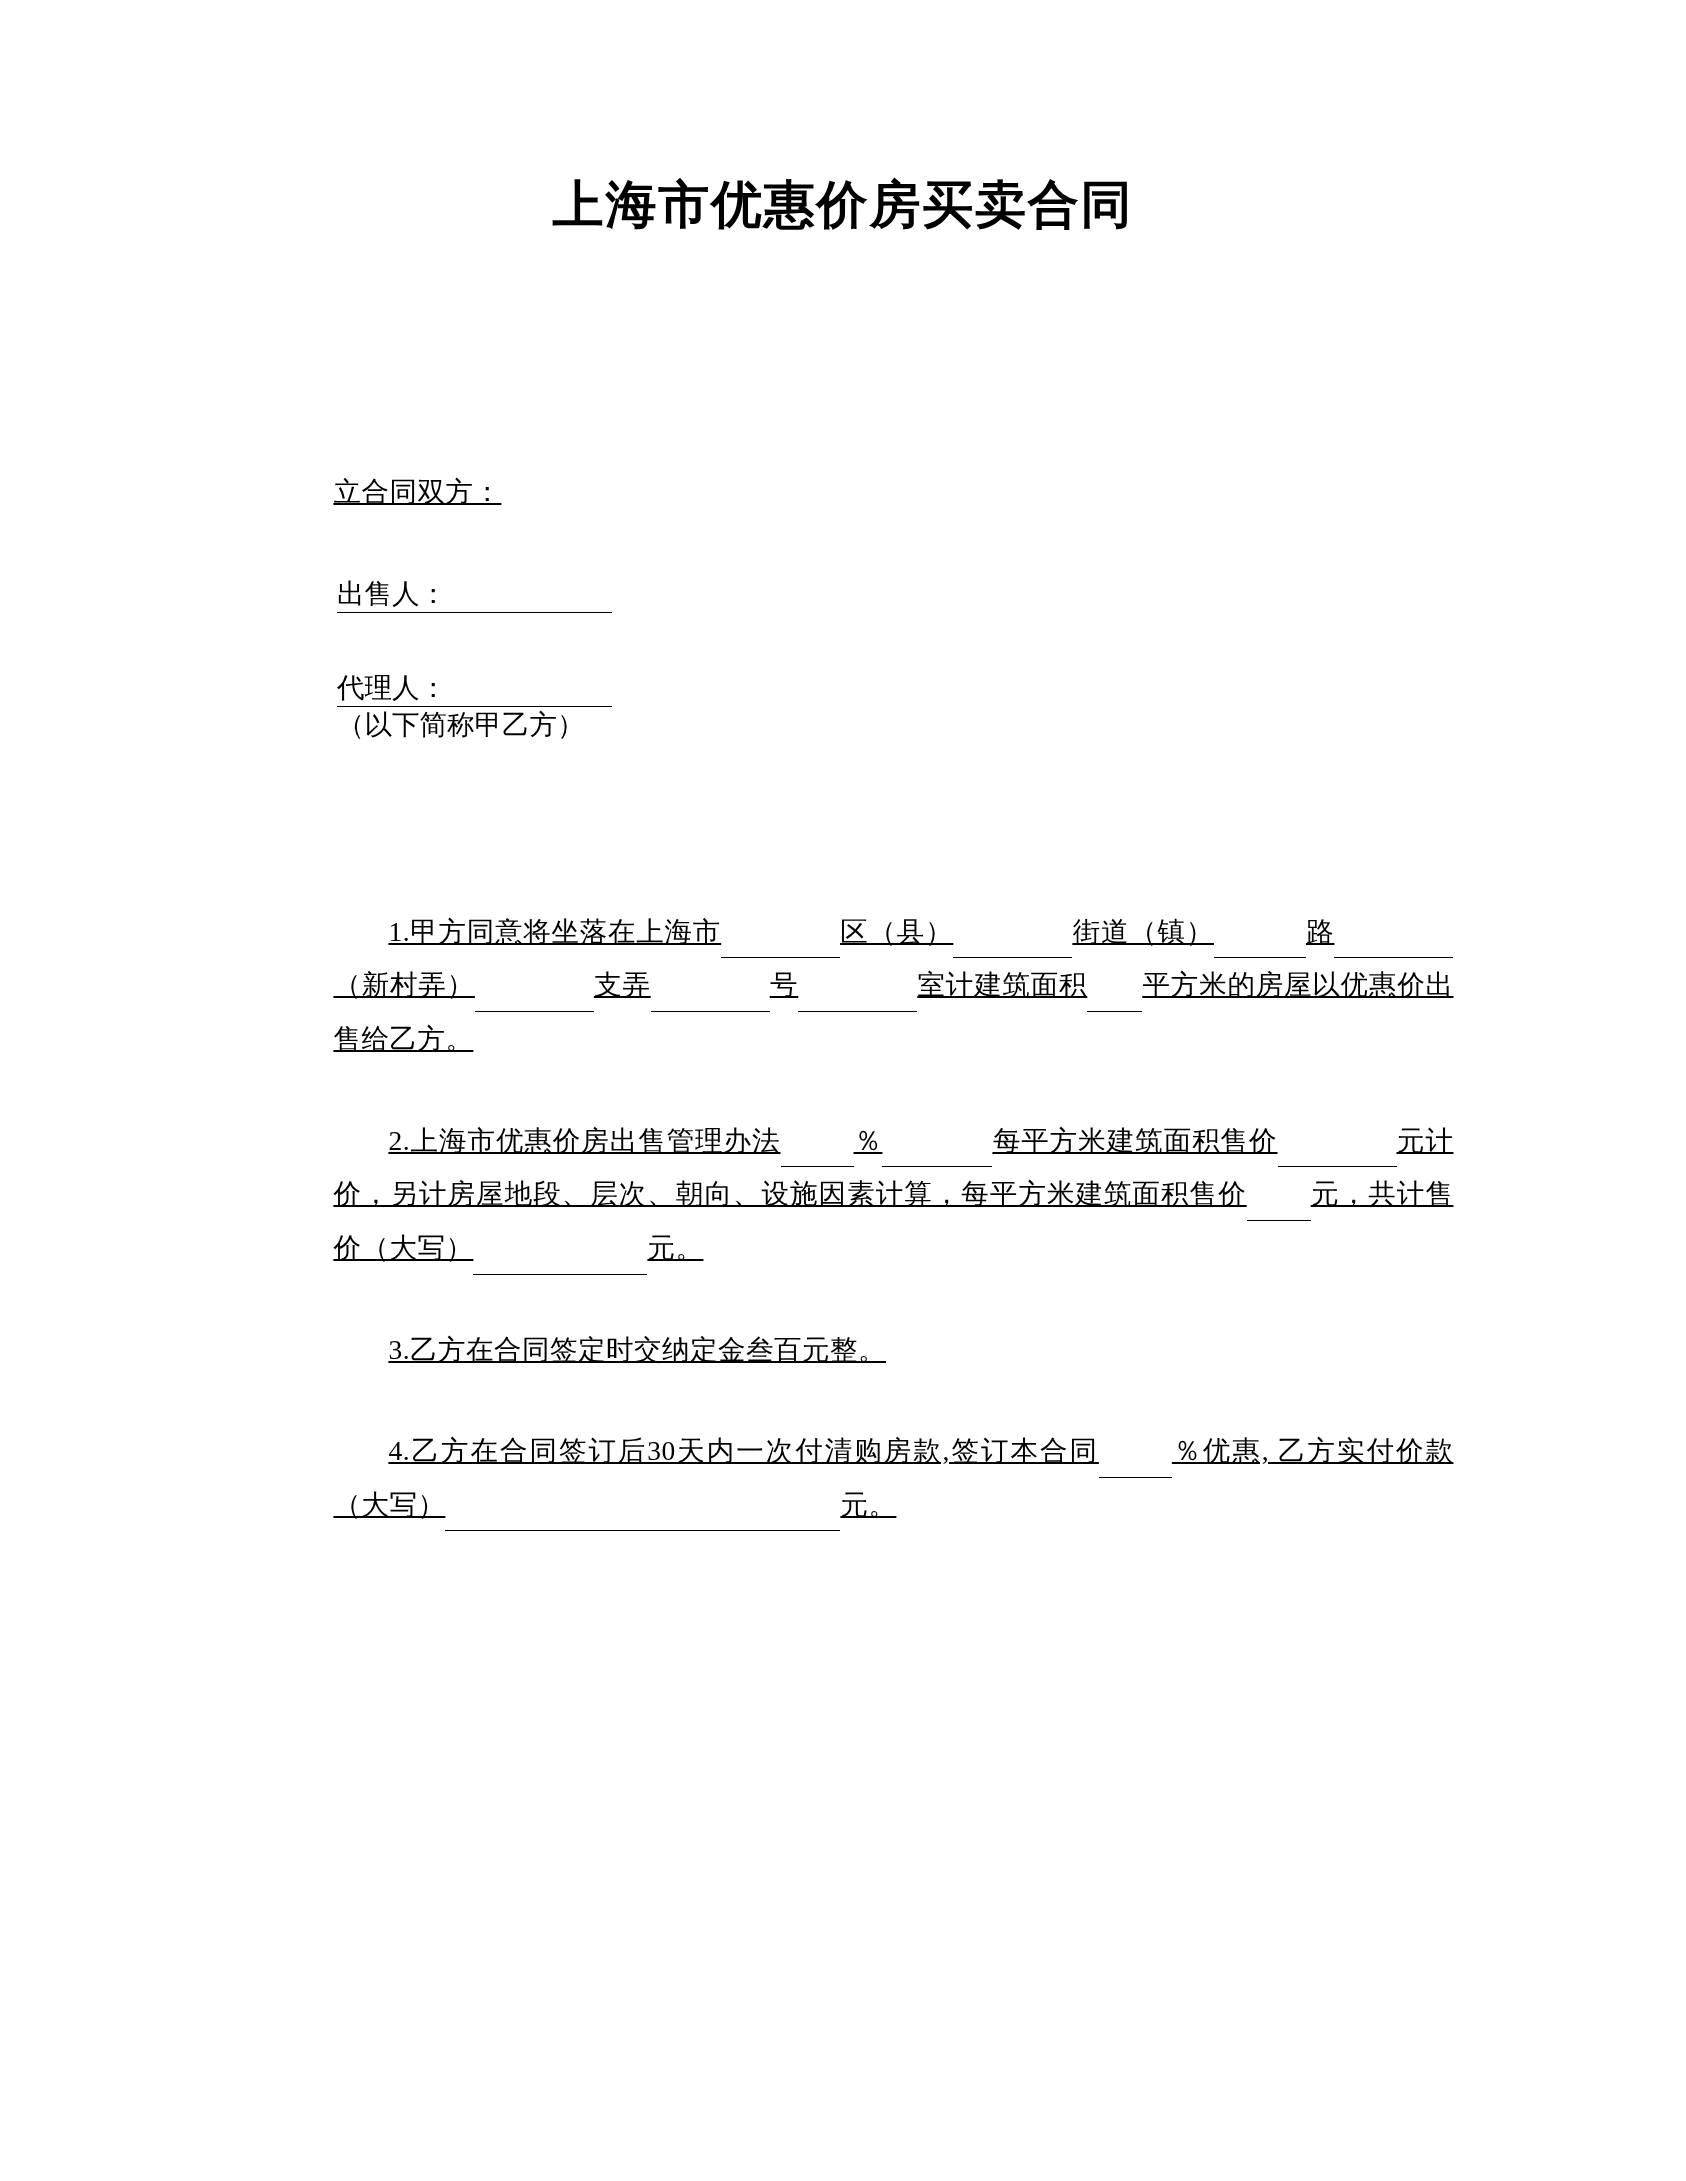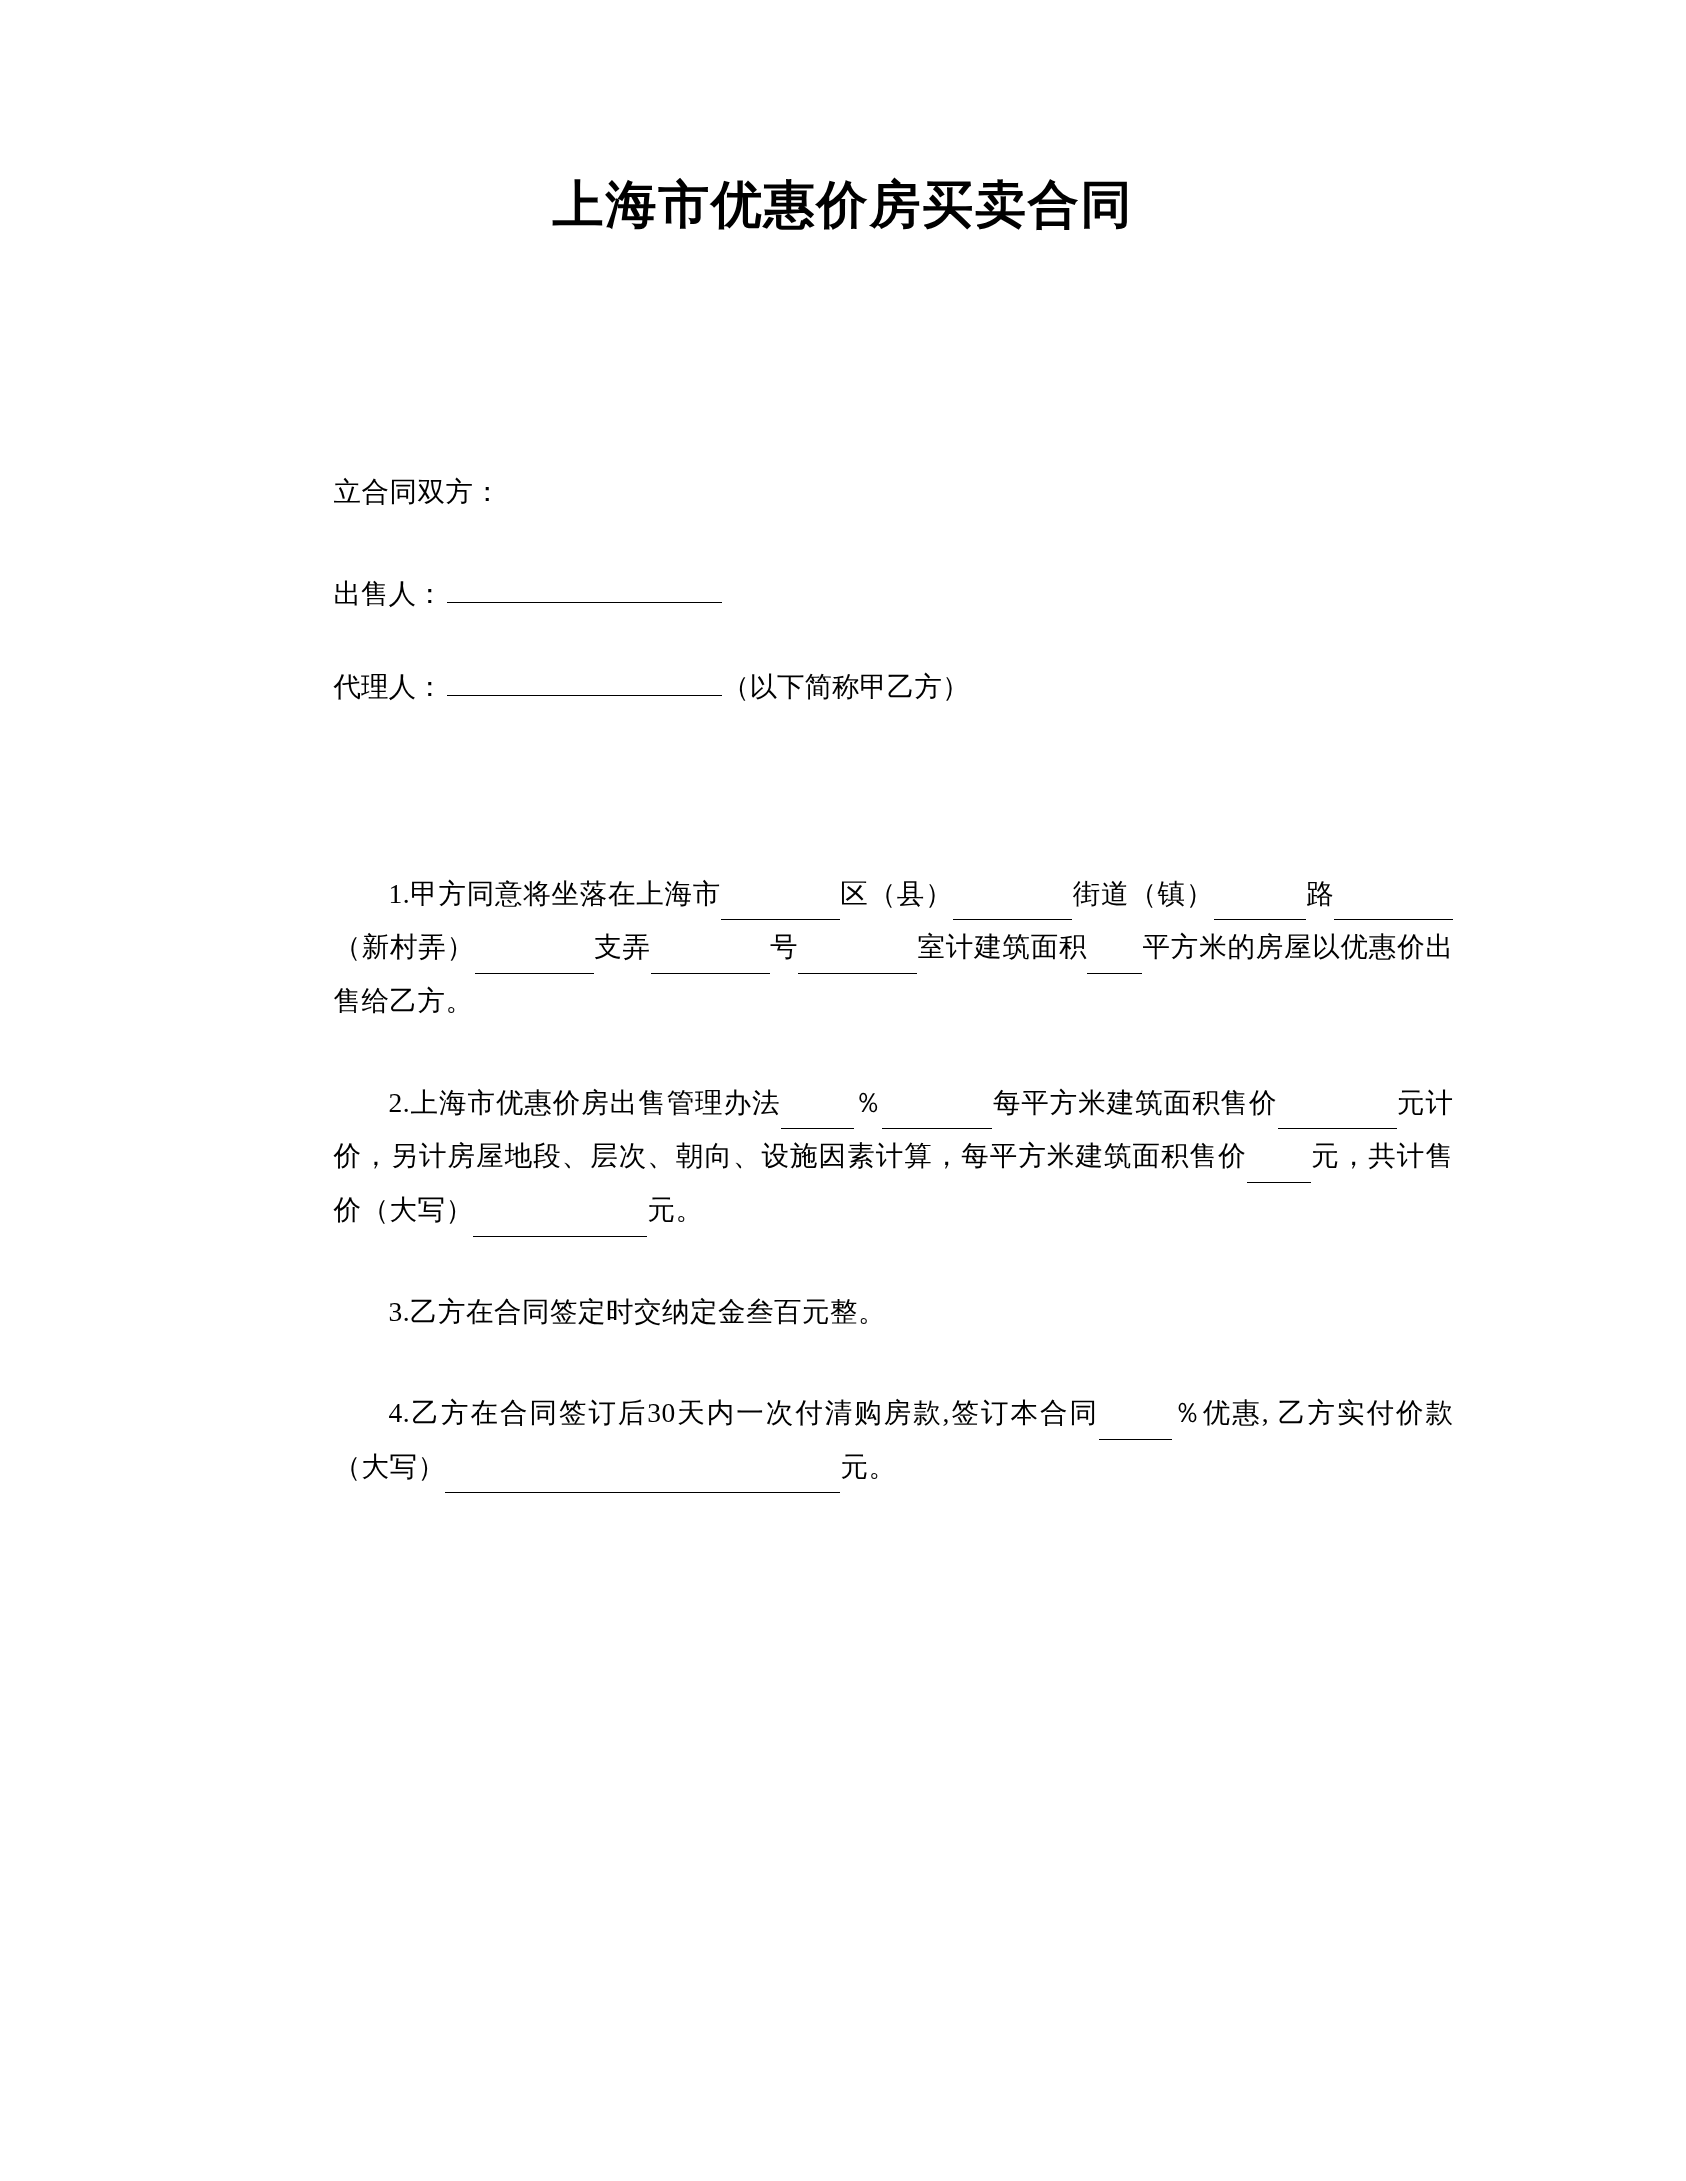--- a/index.html
+++ b/index.html
@@ -36,31 +36,33 @@
     width: 1120px;
     padding-left: 110px;
     padding-right: 9.2px;
     box-sizing: content-box;
   }
   .para {
     font-size: 27.5px;
     line-height: 1.95;
     margin: 0;
     letter-spacing: 0.5px;
+    text-decoration: underline;
   }
   .gap-xl { height: 230px; }
   .gap-lg { height: 57px; }
   .gap-md { height: 48px; }
 
   .indent { text-indent: 2em; }
 
   .row-flex {
     display: flex;
     align-items: baseline;
     justify-content: flex-start;
+    flex-direction: column;
   }
   .label { white-space: nowrap; font-size: 27.5px; }
   .blank {
     display: inline-block;
     border-bottom: 1.8px solid #000;
     vertical-align: baseline;
     height: 0;
   }
   .blank-party { width: 275px; margin-left: 3.7px; }
   .note-right {

